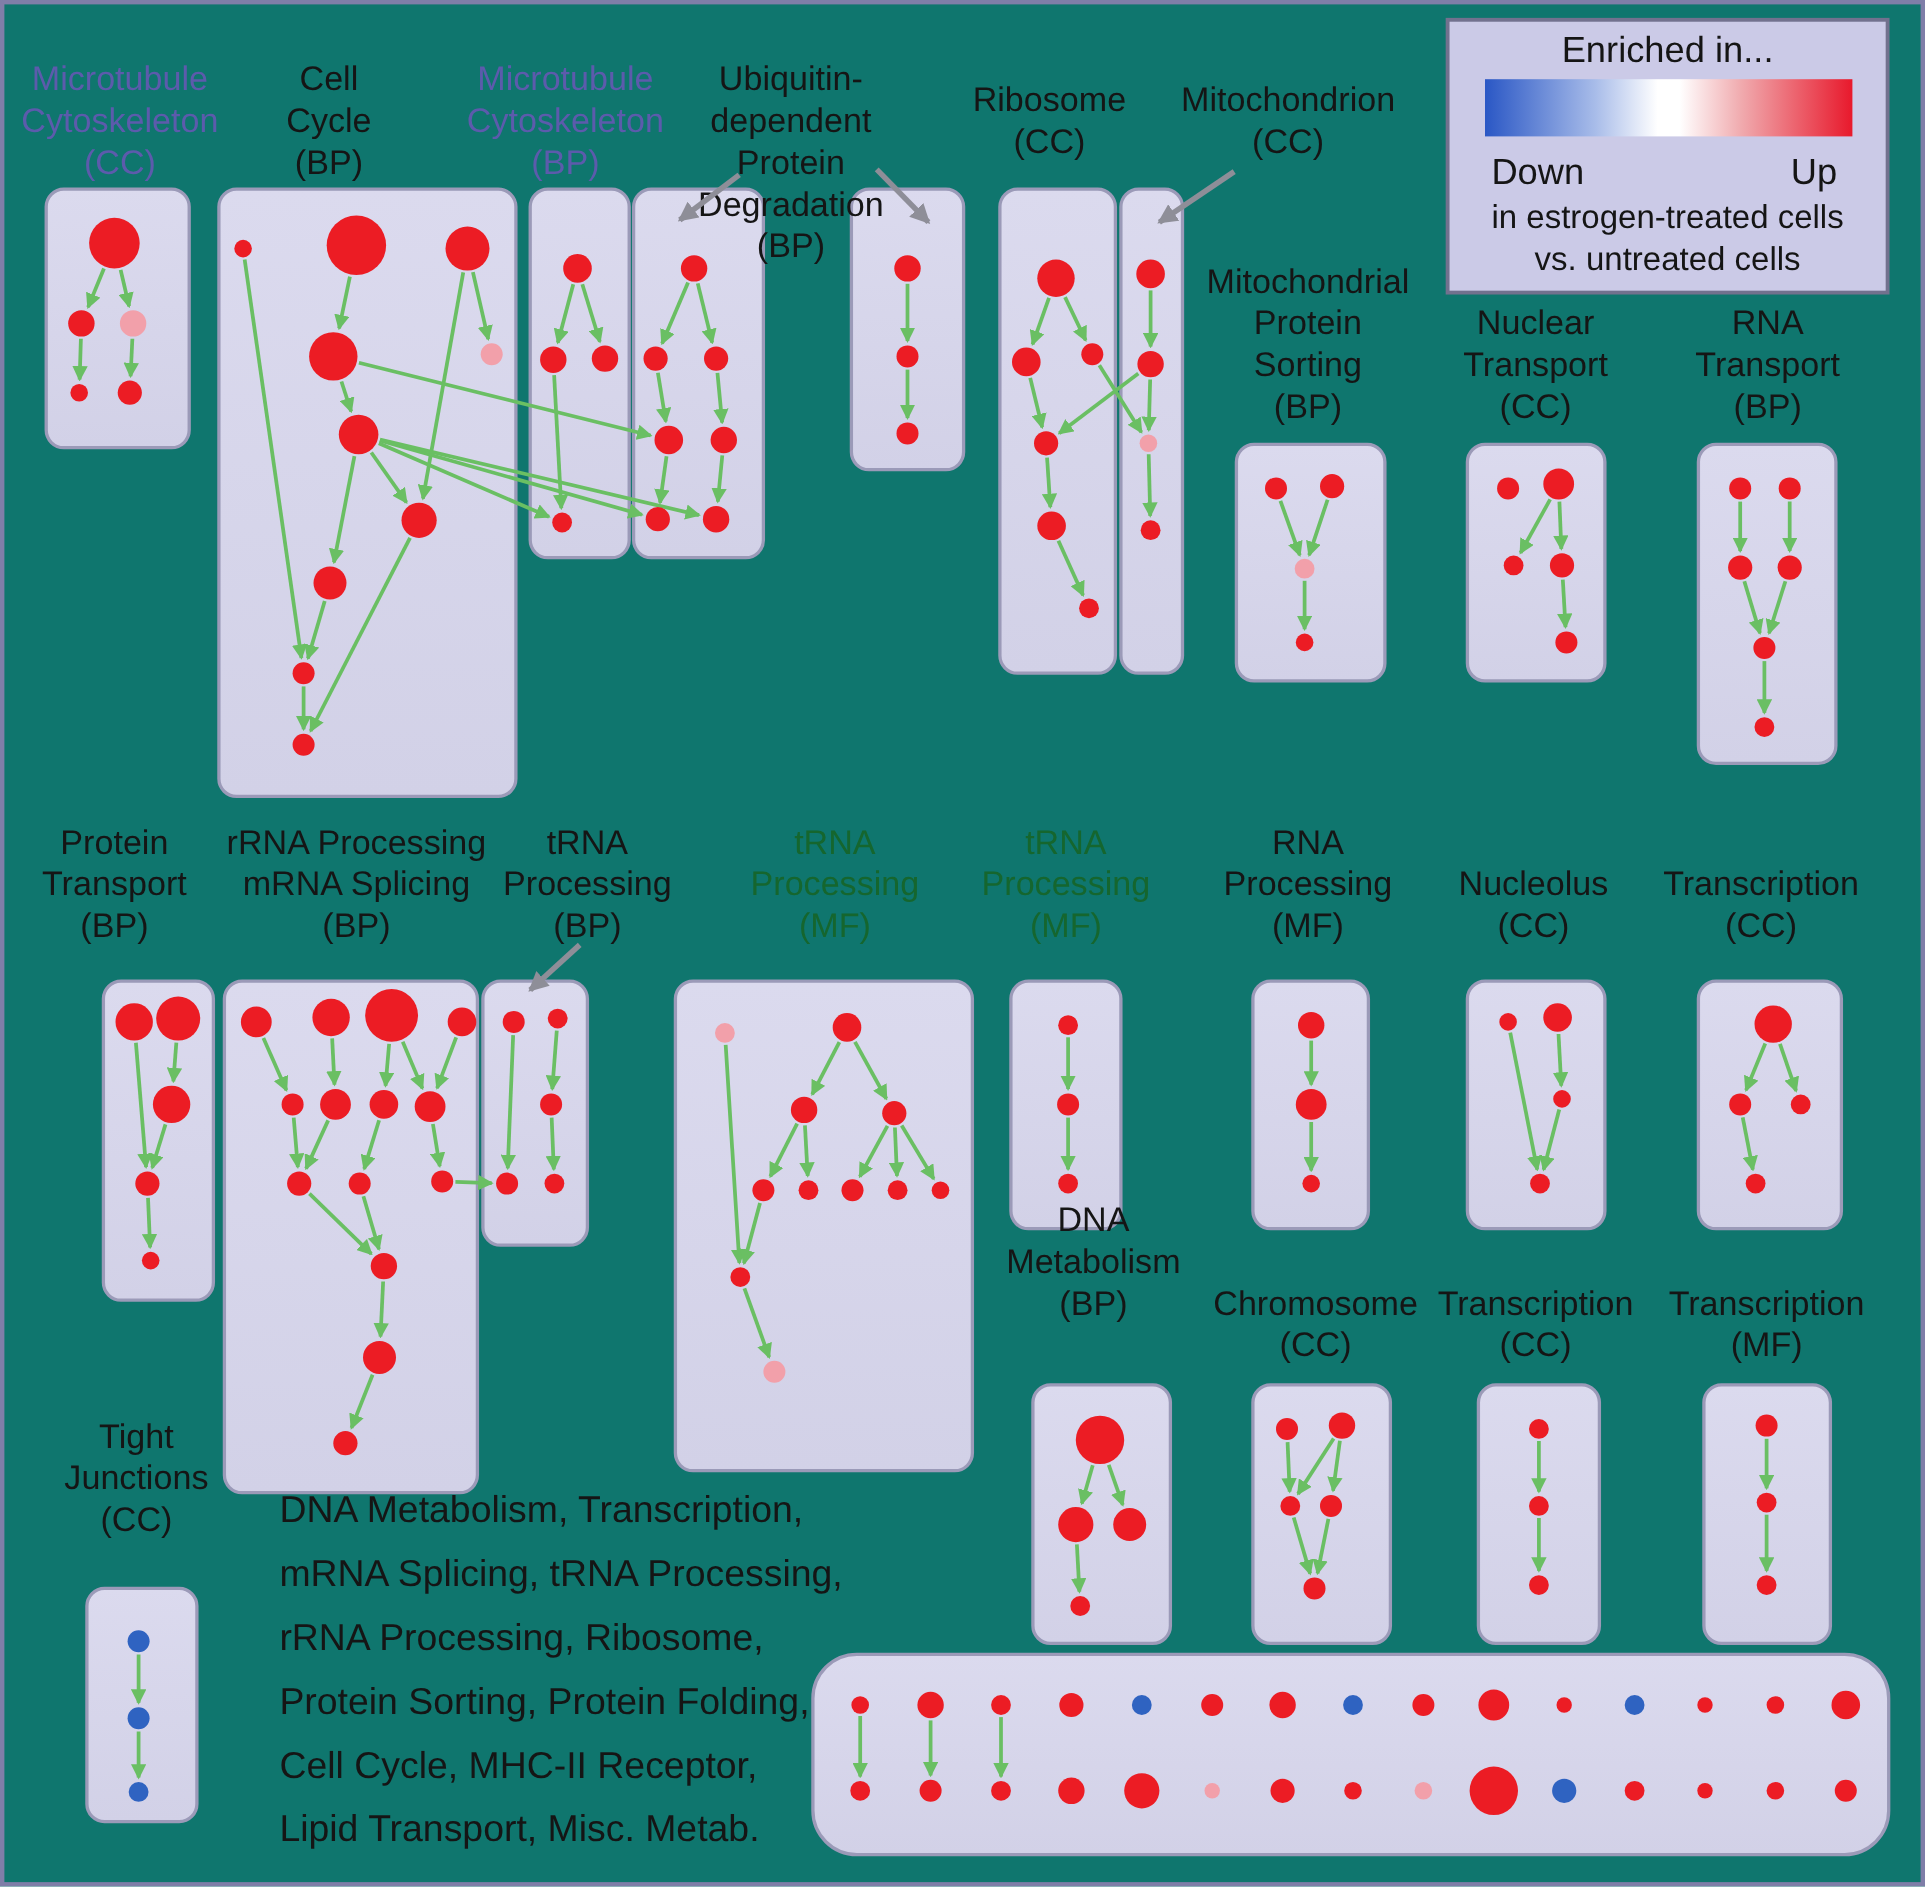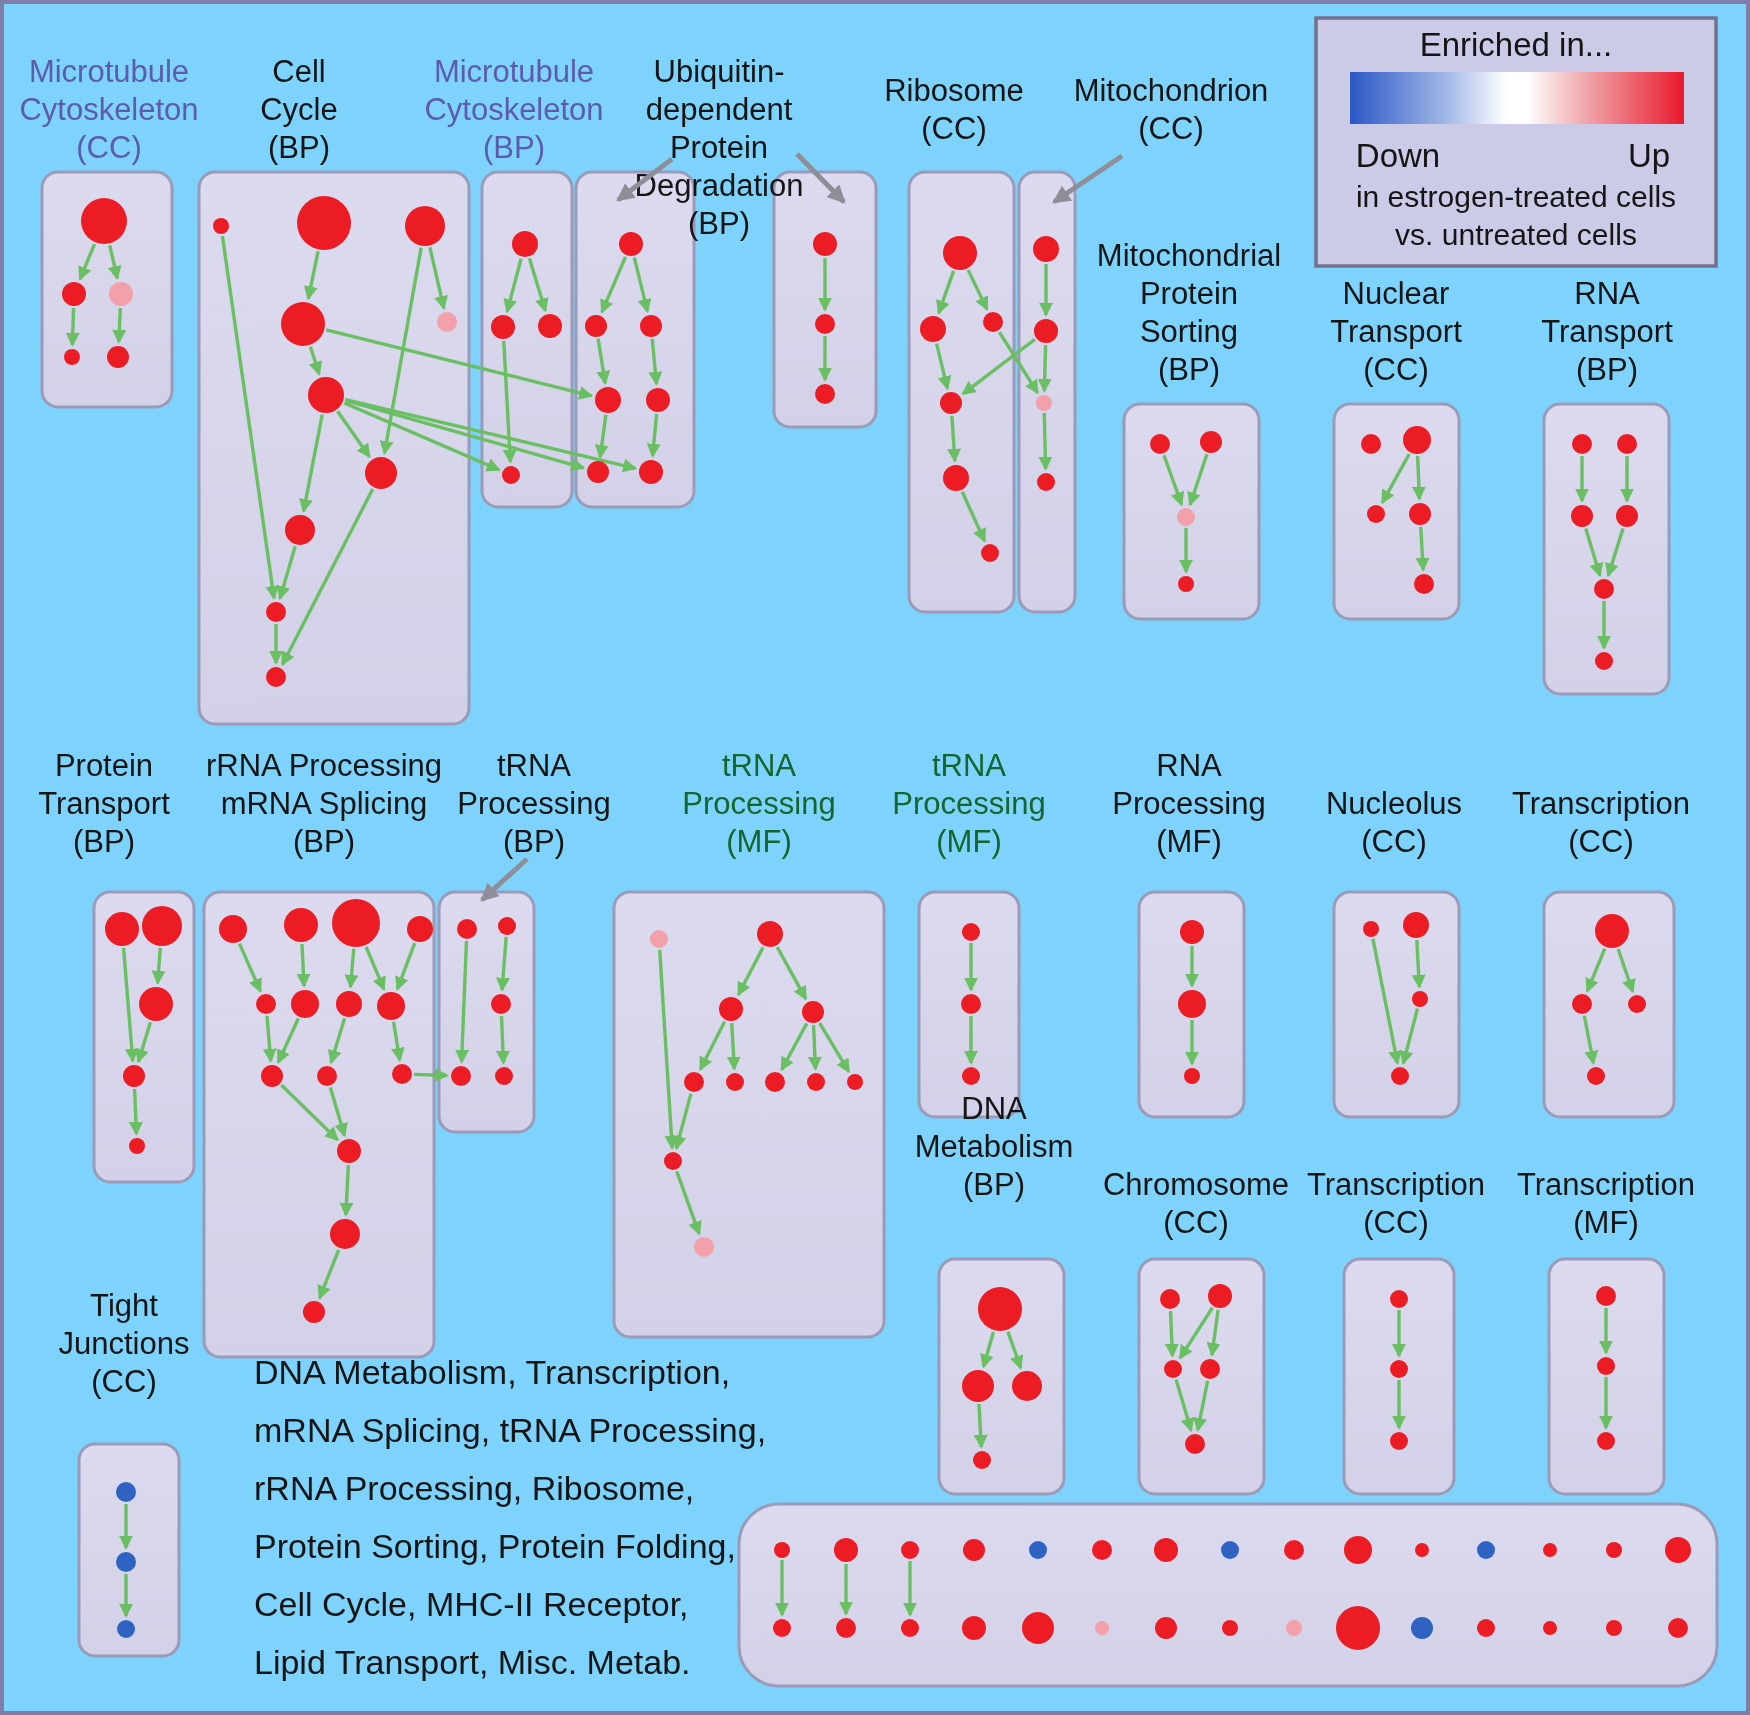--- a/index.html
+++ b/index.html
@@ -1,20 +1,20 @@
 <!DOCTYPE html>
 <html><head>
 <meta charset="utf-8">
 <style>
   html,body{margin:0;padding:0;background:#ffffff;}
   .canvas{
     position:relative;
     width:1750px;height:1715px;
     box-sizing:border-box;
-    background:#7dd3fc;
+    background:#0f766e;
     border:4px solid #7f7ea8;
     overflow:hidden;
   }
   svg{display:block;}
   svg text{font-family:"Liberation Sans", sans-serif;}
 </style>
 </head>
 <body>
 
 <div class="canvas">

